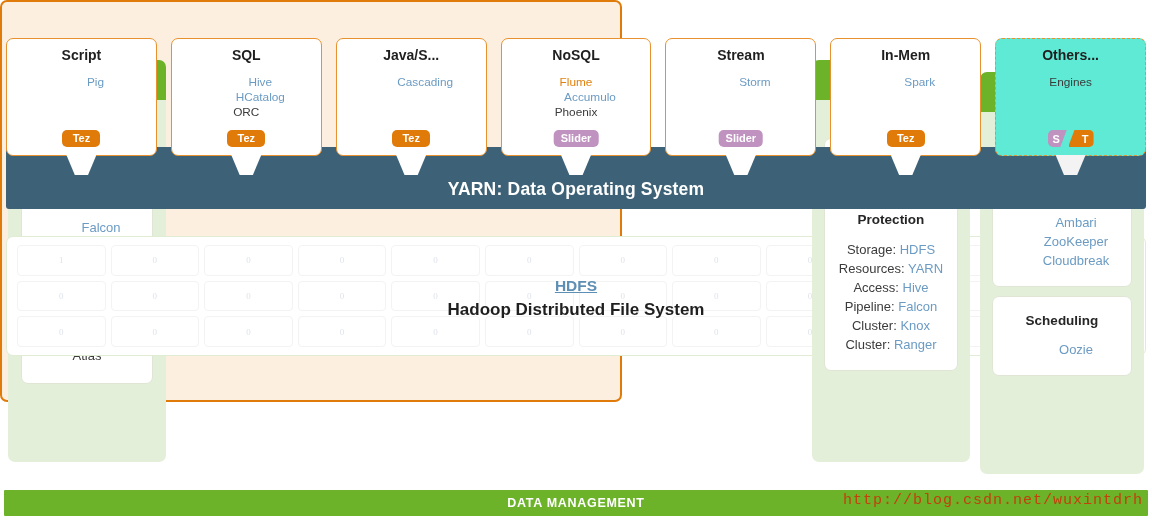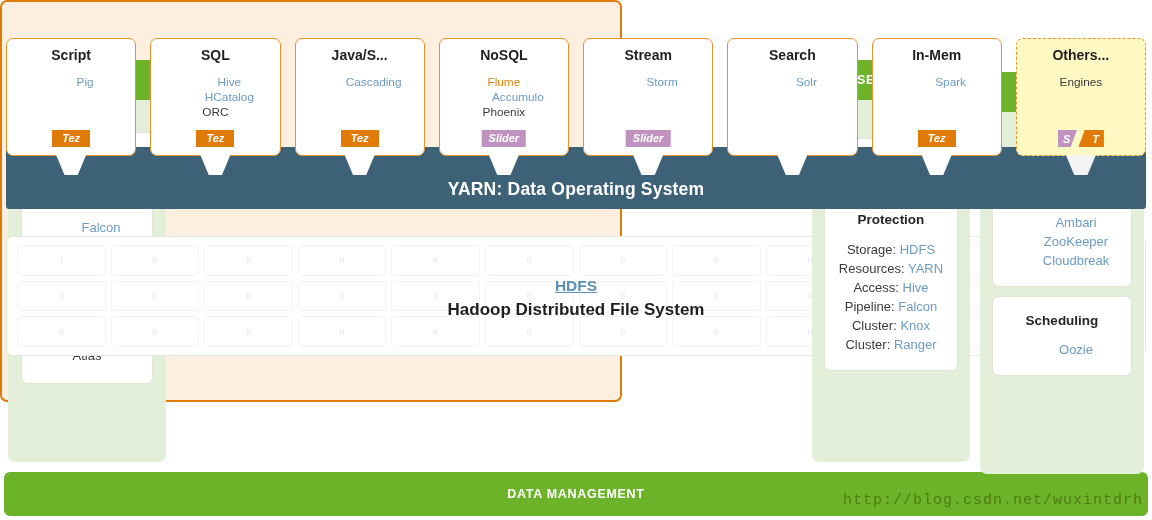--- a/index.html
+++ b/index.html
@@ -80,24 +80,24 @@
   }
   #access .da-head {
     height: 34px;
     background: #e07b0a;
     color: #fff;
     display: flex; align-items: center; justify-content: center;
     font-weight: bold; font-size: 12.5px; letter-spacing: 0.7px;
   }
   #access .dm-foot {
     position: absolute; left: 4px; right: 4px; bottom: 4px;
-    height: 44px;
+    height: 26px;
     background: #6cb32a;
     color: #fff;
-    border-radius: 6px;
+    border-radius: 1px;
     display: flex; align-items: center; justify-content: center;
     font-weight: bold; font-size: 12.5px; letter-spacing: 0.7px;
   }
 
   
   #cols {
     position: absolute; left: 6px; top: 38px; right: 6px;
     height: 118px;
     display: flex; gap: 14px;
   }
@@ -105,42 +105,41 @@
     position: relative;
     flex: 1 1 0;
     background: #ffffff;
     border: 1.5px solid #e8922f;
     border-radius: 7px 7px 7px 7px;
     padding-top: 8px;
     text-align: center;
     z-index: 3;
   }
   .acol.dashed {
-    background: #fef9c3;
+    background: #5eead4;
     border: 1.5px dashed #e8922f;
   }
   .acol-title {
     font-weight: bold; font-size: 14px; color: #1f1f1f;
     line-height: 17px;
   }
   .acol-items { margin-top: 11px; }
   .acol-items .link, .acol-items .plain { font-size: 11.8px; line-height: 15px; }
   .orange-txt { color: #e0820f; font-size: 11.8px; line-height: 15px; display: block; }
 
   
   .badge {
     position: absolute; left: 50%; transform: translateX(-50%);
     bottom: 8px;
     min-width: 38px;
     padding: 2px 7px 3px 7px;
     font-size: 11px; font-weight: bold;
     color: #ffffff;
-    border-radius: 0;
+    border-radius: 5px;
     white-space: nowrap;
-    font-style: italic;
   }
   .badge.tez    { background: #e07b0a; }
   .badge.slider { background: #bf92bf; }
   .badge.split {
     padding: 0; width: 46px; height: 17px;
     display: flex; align-items: stretch; overflow: hidden;
     background: transparent;
   }
   .badge.split .sp-l {
     flex: 1; background: #bf92bf;
@@ -232,21 +231,21 @@
   #ops { left: 980px; top: 72px; width: 164px; height: 402px; }
   #ops .panel-body { height: 362px; padding: 38px 12px 0 12px; }
   #ops .card { padding: 14px 7px 16px 7px; }
   #ops .ops-gap { height: 9px; }
 
   
   #watermark {
     position: absolute; left: 843px; top: 492px;
     font-family: "Liberation Mono", monospace;
     font-size: 15px;
-    color: #4d7c0f;
+    color: #c2410c;
     letter-spacing: 1px;
     white-space: nowrap;
   }
 </style>
 </head>
 <body>
 
 <div id="stage">
 
   <div class="panel green" id="gov">
@@ -312,27 +311,20 @@
         </div>
         <div class="acol">
           <div class="acol-title">Stream</div>
           <div class="acol-items">
             <span class="link">Storm</span>
           </div>
           <div class="badge slider">Slider</div>
           <div class="plug"></div>
         </div>
         <div class="acol">
-          <div class="acol-title">Search</div>
-          <div class="acol-items">
-            <span class="link">Solr</span>
-          </div>
-          <div class="plug"></div>
-        </div>
-        <div class="acol">
           <div class="acol-title">In-Mem</div>
           <div class="acol-items">
             <span class="link">Spark</span>
           </div>
           <div class="badge tez">Tez</div>
           <div class="plug"></div>
         </div>
         <div class="acol dashed">
           <div class="acol-title">Others...</div>
           <div class="acol-items">

